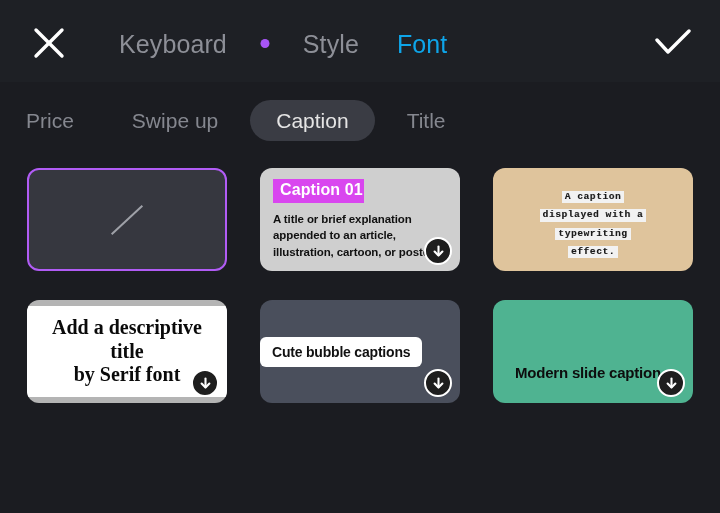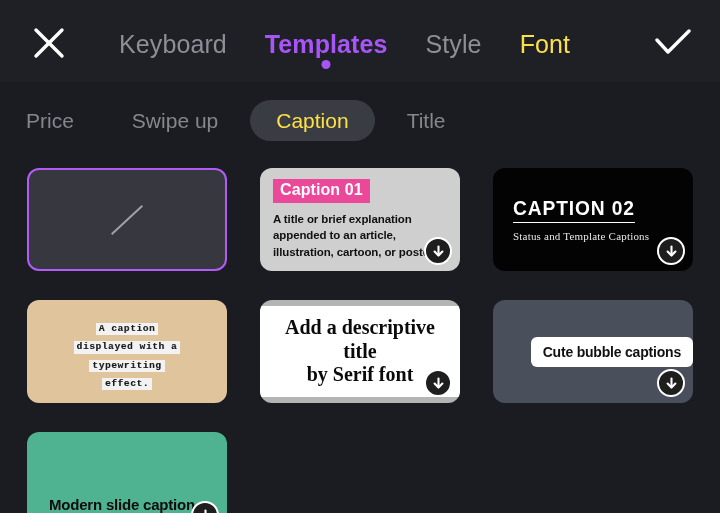--- a/index.html
+++ b/index.html
@@ -77,21 +77,21 @@
     padding: 0 19px;
     white-space: nowrap;
     cursor: pointer;
     line-height: 42px;
   }
   .nav-tab.active {
     color: #a855f7;
     font-weight: 700;
   }
   .nav-tab.faded {
-    color: #fde047;
+    color: #0ea5e9;
   }
   .tab-dot {
     position: absolute;
     left: 50%;
     transform: translateX(-50%);
     bottom: -4px;
     width: 9px;
     height: 9px;
     border-radius: 50%;
     background: #a855f7;
@@ -112,21 +112,21 @@
     font-size: 21px;
     color: #85878f;
     padding: 10px 26px;
     border-radius: 22px;
     white-space: nowrap;
     cursor: pointer;
     line-height: 1;
   }
   .chip.active {
     background: #3a3c44;
-    color: #fde047;
+    color: #e5e5e5;
   }
 
   
   .grid {
     position: absolute;
     top: 166px;
     left: 0;
     width: 720px;
     height: 347px;
     overflow: hidden;
@@ -162,25 +162,25 @@
     transform: rotate(-43deg);
   }
 
   
   .card-c01 {
     background: #cfcfcf;
     padding: 11px 13px 0 13px;
   }
   .c01-title {
     display: inline-block;
-    background: #ec4899;
+    background: #d946ef;
     color: #ffffff;
     font-size: 16px;
     font-weight: 700;
-    padding: 3px 7px 4px 7px;
+    padding: 3px 1px 4px 7px;
     letter-spacing: 0.1px;
     line-height: 1.05;
   }
   .c01-body {
     margin-top: 8px;
     color: #111111;
     font-size: 11.5px;
     font-weight: 700;
     line-height: 1.45;
     letter-spacing: -0.1px;
@@ -252,21 +252,21 @@
     color: #0a0a0a;
     font-size: 20px;
     line-height: 1.18;
   }
 
   
   .card-bubble {
     background: #4a4f5c;
     display: flex;
     align-items: center;
-    justify-content: flex-end;
+    justify-content: flex-start;
   }
   .bubble {
     background: #ffffff;
     color: #111111;
     font-size: 14px;
     font-weight: 700;
     border-radius: 6px;
     padding: 7px 12px;
     letter-spacing: -0.2px;
     white-space: nowrap;
@@ -316,21 +316,20 @@
           <line x1="30" y1="4" x2="4" y2="30" stroke="#ffffff" stroke-width="3.4" stroke-linecap="round"></line>
         </svg>
       </span>
     </div>
 
     <div class="nav-tabs">
       <div class="nav-tab">
         <span>Keyboard</span>
       </div>
       <div class="nav-tab active">
-        <span>Templates</span>
         <span class="tab-dot"></span>
       </div>
       <div class="nav-tab">
         <span>Style</span>
       </div>
       <div class="nav-tab faded">
         <span>Font</span>
       </div>
     </div>
 
@@ -369,30 +368,20 @@
         <div class="c01-title">Caption 01</div>
         <div class="c01-body">A title or brief explanation appended to an article, illustration, cartoon, or poster.</div>
         <div class="dl-badge">
           <svg width="15" height="15" viewBox="0 0 15 15">
             <line x1="7.5" y1="2.5" x2="7.5" y2="11" stroke="#ffffff" stroke-width="2.1" stroke-linecap="round"></line>
             <polyline points="3.6,7.6 7.5,11.6 11.4,7.6" fill="none" stroke="#ffffff" stroke-width="2.1" stroke-linecap="round" stroke-linejoin="round"></polyline>
           </svg>
         </div>
       </div>
 
-      <div class="card card-c02">
-        <div class="c02-title">CAPTION 02</div>
-        <div class="c02-sub">Status and Template Captions</div>
-        <div class="dl-badge">
-          <svg width="15" height="15" viewBox="0 0 15 15">
-            <line x1="7.5" y1="2.5" x2="7.5" y2="11" stroke="#ffffff" stroke-width="2.1" stroke-linecap="round"></line>
-            <polyline points="3.6,7.6 7.5,11.6 11.4,7.6" fill="none" stroke="#ffffff" stroke-width="2.1" stroke-linecap="round" stroke-linejoin="round"></polyline>
-          </svg>
-        </div>
-      </div>
 
       <div class="card card-typewriter">
         <span class="tw-line">A caption</span>
         <span class="tw-line">displayed with a</span>
         <span class="tw-line">typewriting</span>
         <span class="tw-line">effect.</span>
       </div>
 
       <div class="card card-serif">
         <div class="serif-band">

